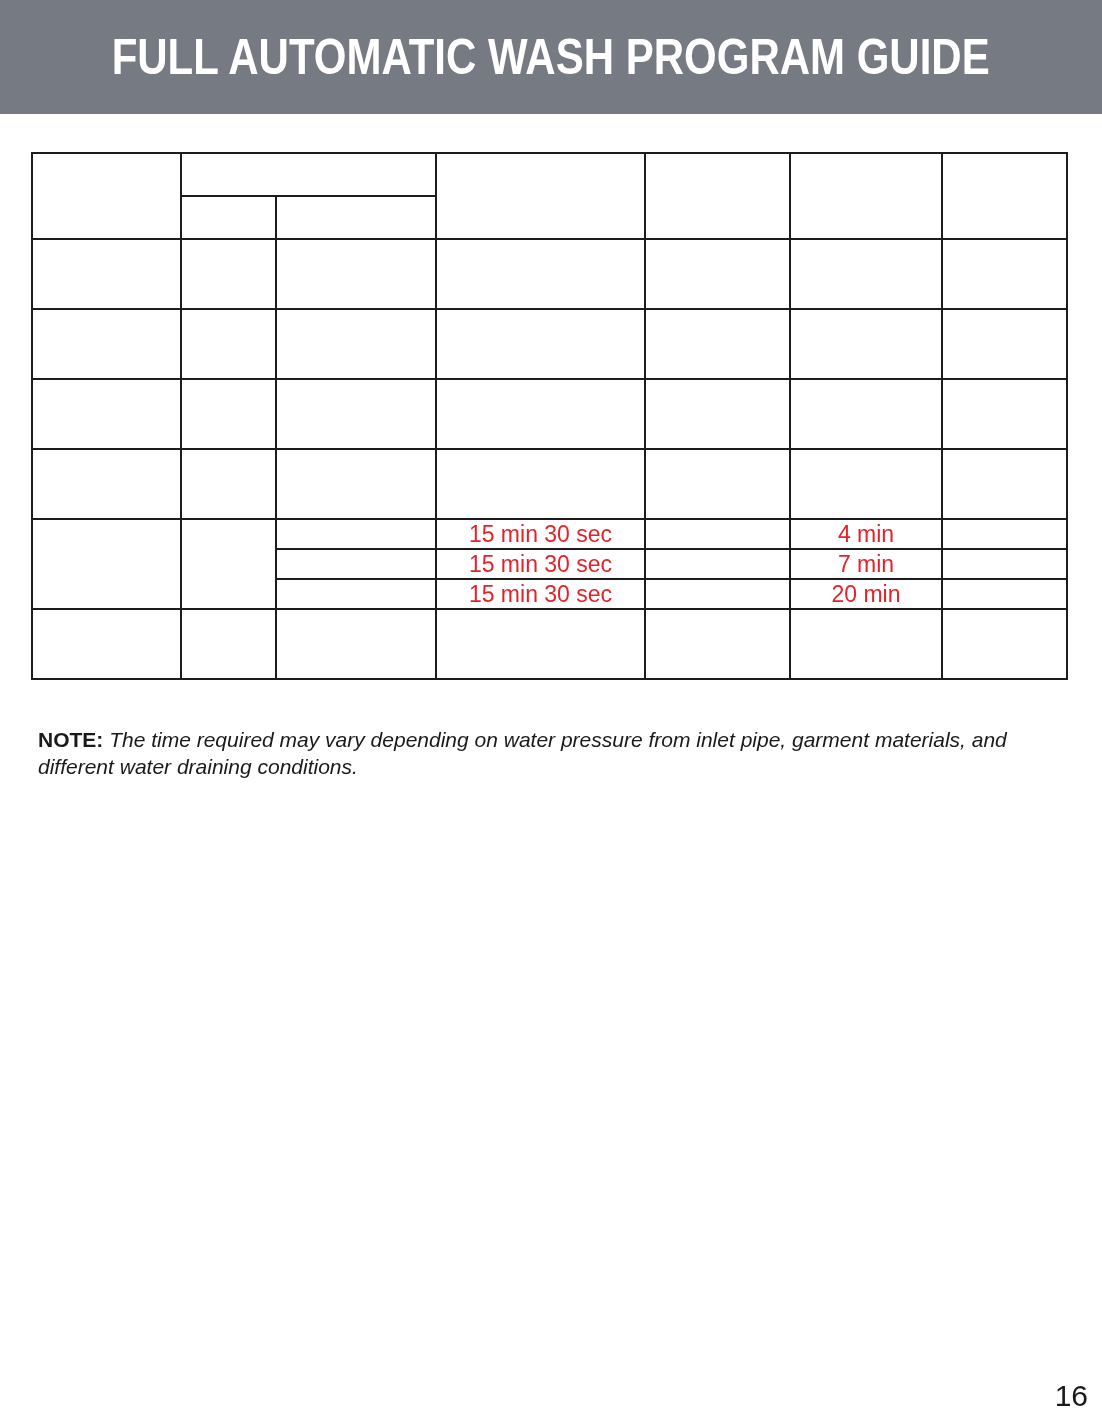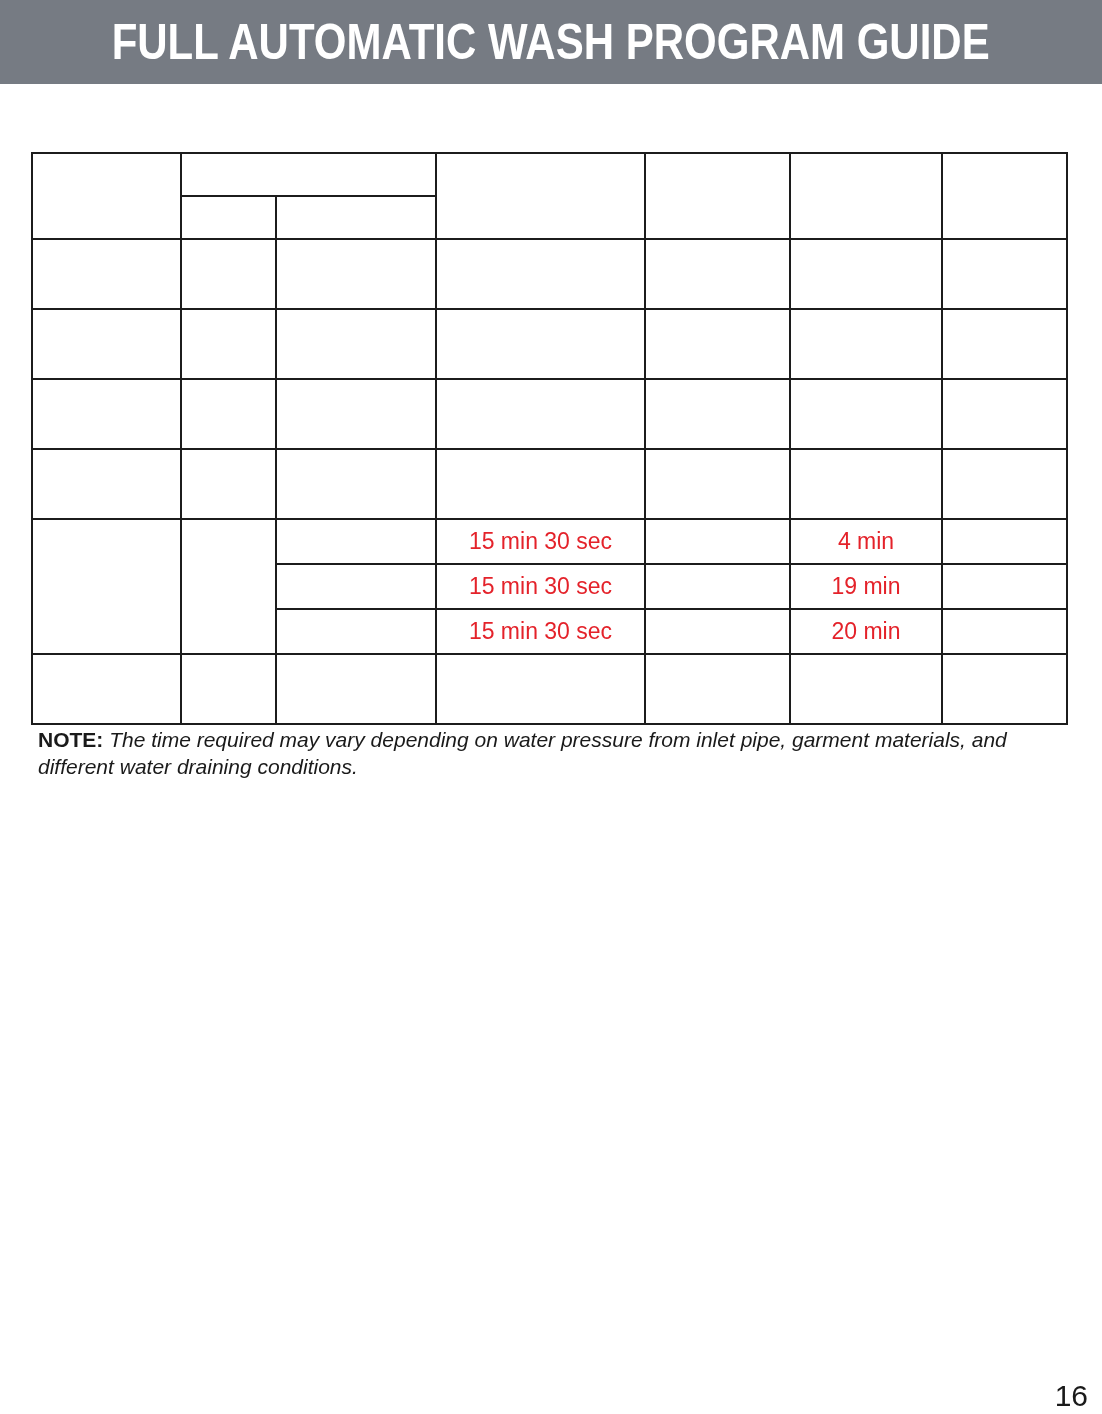--- a/index.html
+++ b/index.html
@@ -11,21 +11,21 @@
     background: var(--page_bg, #ffffff);
     font-family: "Liberation Sans", sans-serif;
     color: var(--text, #1a1a1a);
     overflow: hidden;
   }
 
   
   .banner {
     position: absolute;
     left: 0; top: 0;
-    width: 1102px; height: 84px;
+    width: 1102px; height: 114px;
     background: var(--banner_bg, #767b83);
     display: flex;
     align-items: center;
     justify-content: center;
   }
   .banner-title {
     color: var(--banner_text, #ffffff);
     font-weight: bold;
     font-size: 50px;
     white-space: nowrap;
@@ -35,21 +35,21 @@
 
   
   table.wash {
     position: absolute;
     left: 31px; top: 152px;
     border-collapse: collapse;
     table-layout: fixed;
   }
   table.wash td {
     border: 2px solid var(--table_border, #1c1c1c);
-    padding: 8px;
+    padding: 0;
     text-align: center;
     vertical-align: middle;
   }
   tr.hdr  { height: 43px; }
   tr.body { height: 70px; }
   tr.sub  { height: 30px; }
   td.time {
     color: var(--time_text, #e4222a);
     font-size: 23px;
   }
@@ -150,21 +150,21 @@
         <td></td>
         <td class="time">15 min 30 sec</td>
         <td></td>
         <td class="time">4 min</td>
         <td></td>
       </tr>
       <tr class="sub">
         <td></td>
         <td class="time">15 min 30 sec</td>
         <td></td>
-        <td class="time">19 min</td>
+        <td class="time">7 min</td>
         <td></td>
       </tr>
       <tr class="sub">
         <td></td>
         <td class="time">15 min 30 sec</td>
         <td></td>
         <td class="time">20 min</td>
         <td></td>
       </tr>
 

